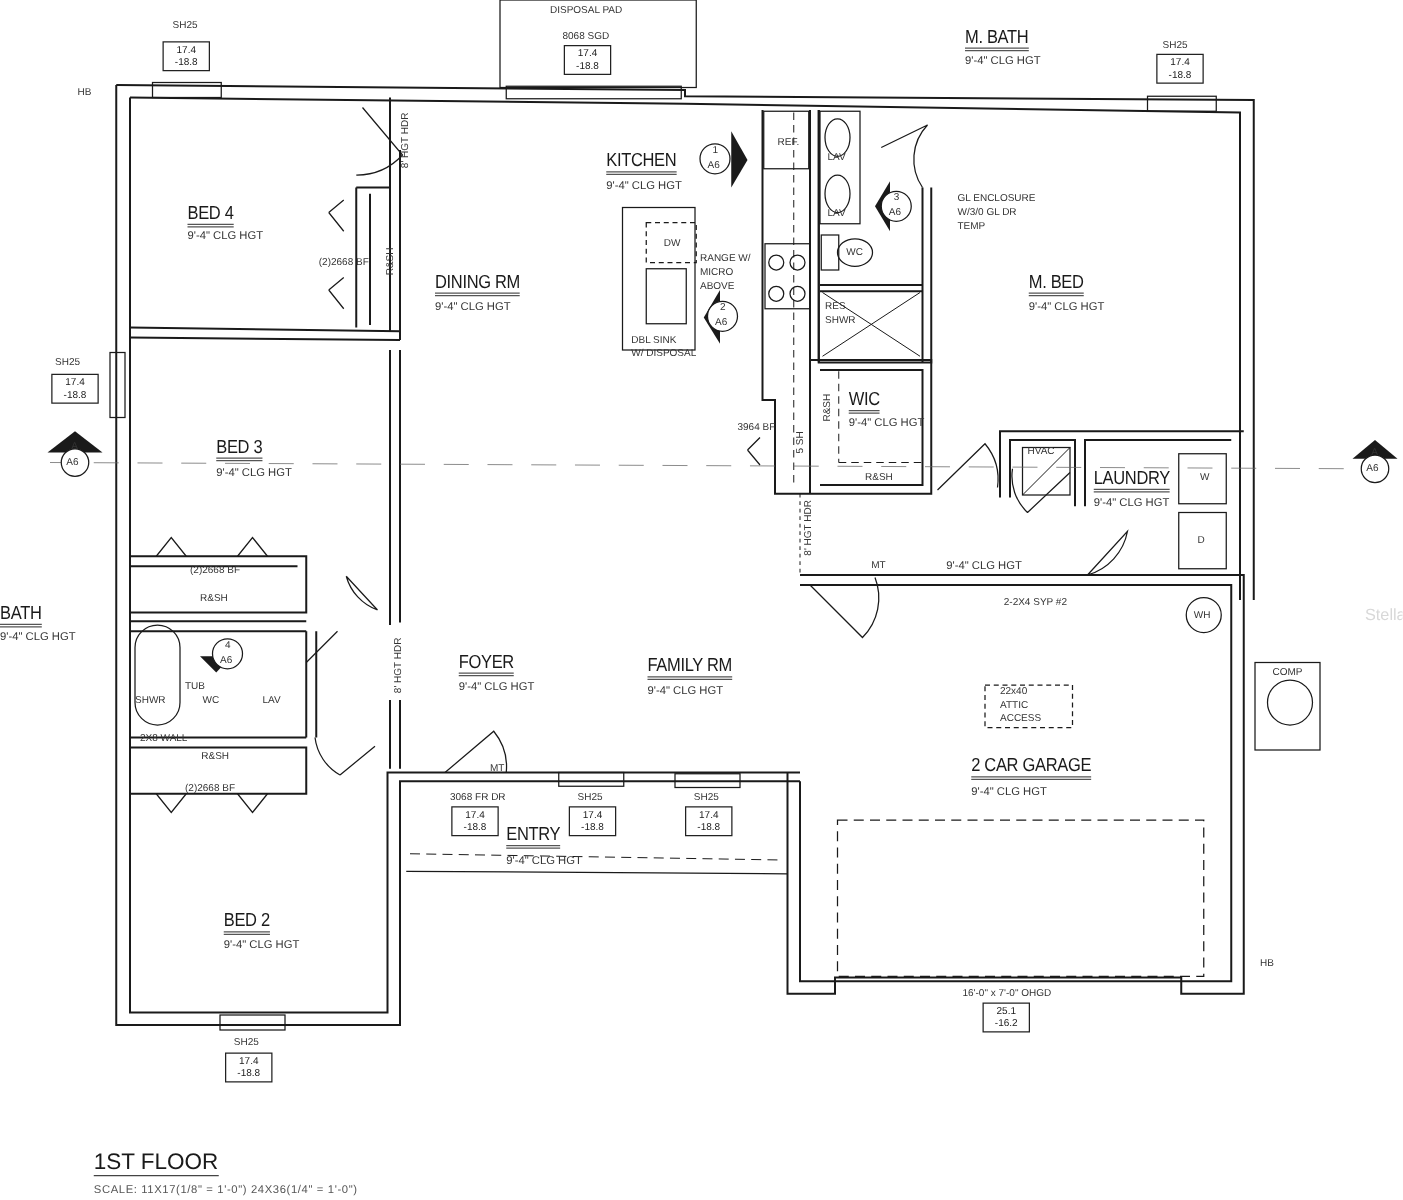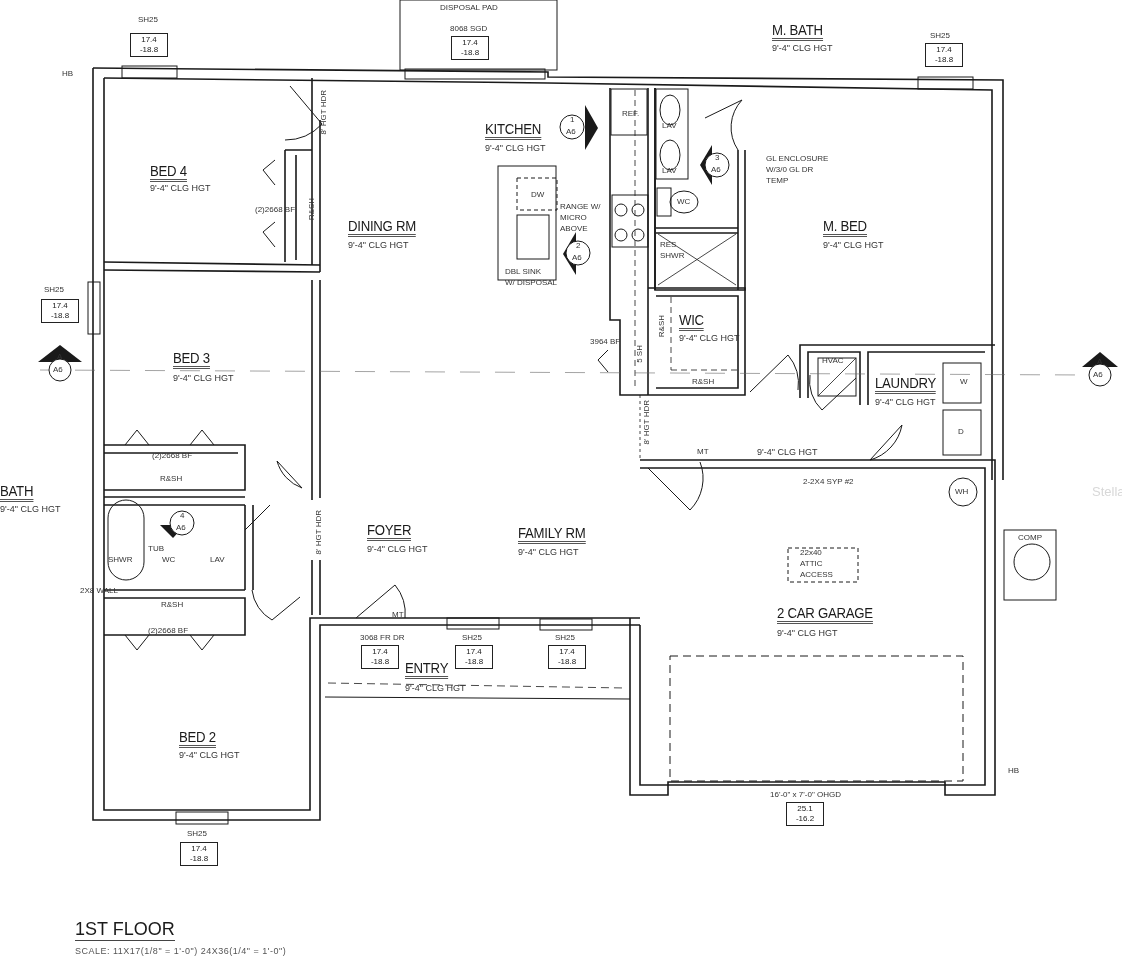--- a/index.html
+++ b/index.html
@@ -236,21 +236,21 @@
 <div class="lbl sm" style="left:766px;top:166px;">W/3/0 GL DR</div>
 <div class="lbl sm" style="left:766px;top:177px;">TEMP</div>
 <div class="lbl sm" style="left:255px;top:206px;">(2)2668 BF</div>
 <div class="lbl sm vert" style="left:308px;top:198px;">R&amp;SH</div>
 <div class="lbl sm" style="left:152px;top:452px;">(2)2668 BF</div>
 <div class="lbl sm" style="left:160px;top:475px;">R&amp;SH</div>
 <div class="lbl sm" style="left:108px;top:545px;padding-left:40px;">TUB</div>
 <div class="lbl sm" style="left:108px;top:556px;">SHWR</div>
 <div class="lbl sm" style="left:162px;top:556px;">WC</div>
 <div class="lbl sm" style="left:210px;top:556px;">LAV</div>
-<div class="lbl sm" style="left:80px;top:587px;">2X8 WALL</div>
+<div class="lbl sm" style="left:112px;top:587px;">2X8 WALL</div>
 <div class="lbl sm" style="left:161px;top:601px;">R&amp;SH</div>
 <div class="lbl sm" style="left:148px;top:627px;">(2)2668 BF</div>
 <div class="lbl sm" style="left:590px;top:338px;">3964 BF</div>
 <div class="lbl sm vert" style="left:636px;top:345px;">5 SH</div>
 <div class="lbl sm vert" style="left:658px;top:315px;">R&amp;SH</div>
 <div class="lbl sm" style="left:692px;top:378px;">R&amp;SH</div>
 <div class="lbl sm" style="left:822px;top:357px;">HVAC</div>
 <div class="lbl sm" style="left:960px;top:378px;">W</div>
 <div class="lbl sm" style="left:958px;top:428px;">D</div>
 <div class="lbl sm" style="left:955px;top:488px;">WH</div>

